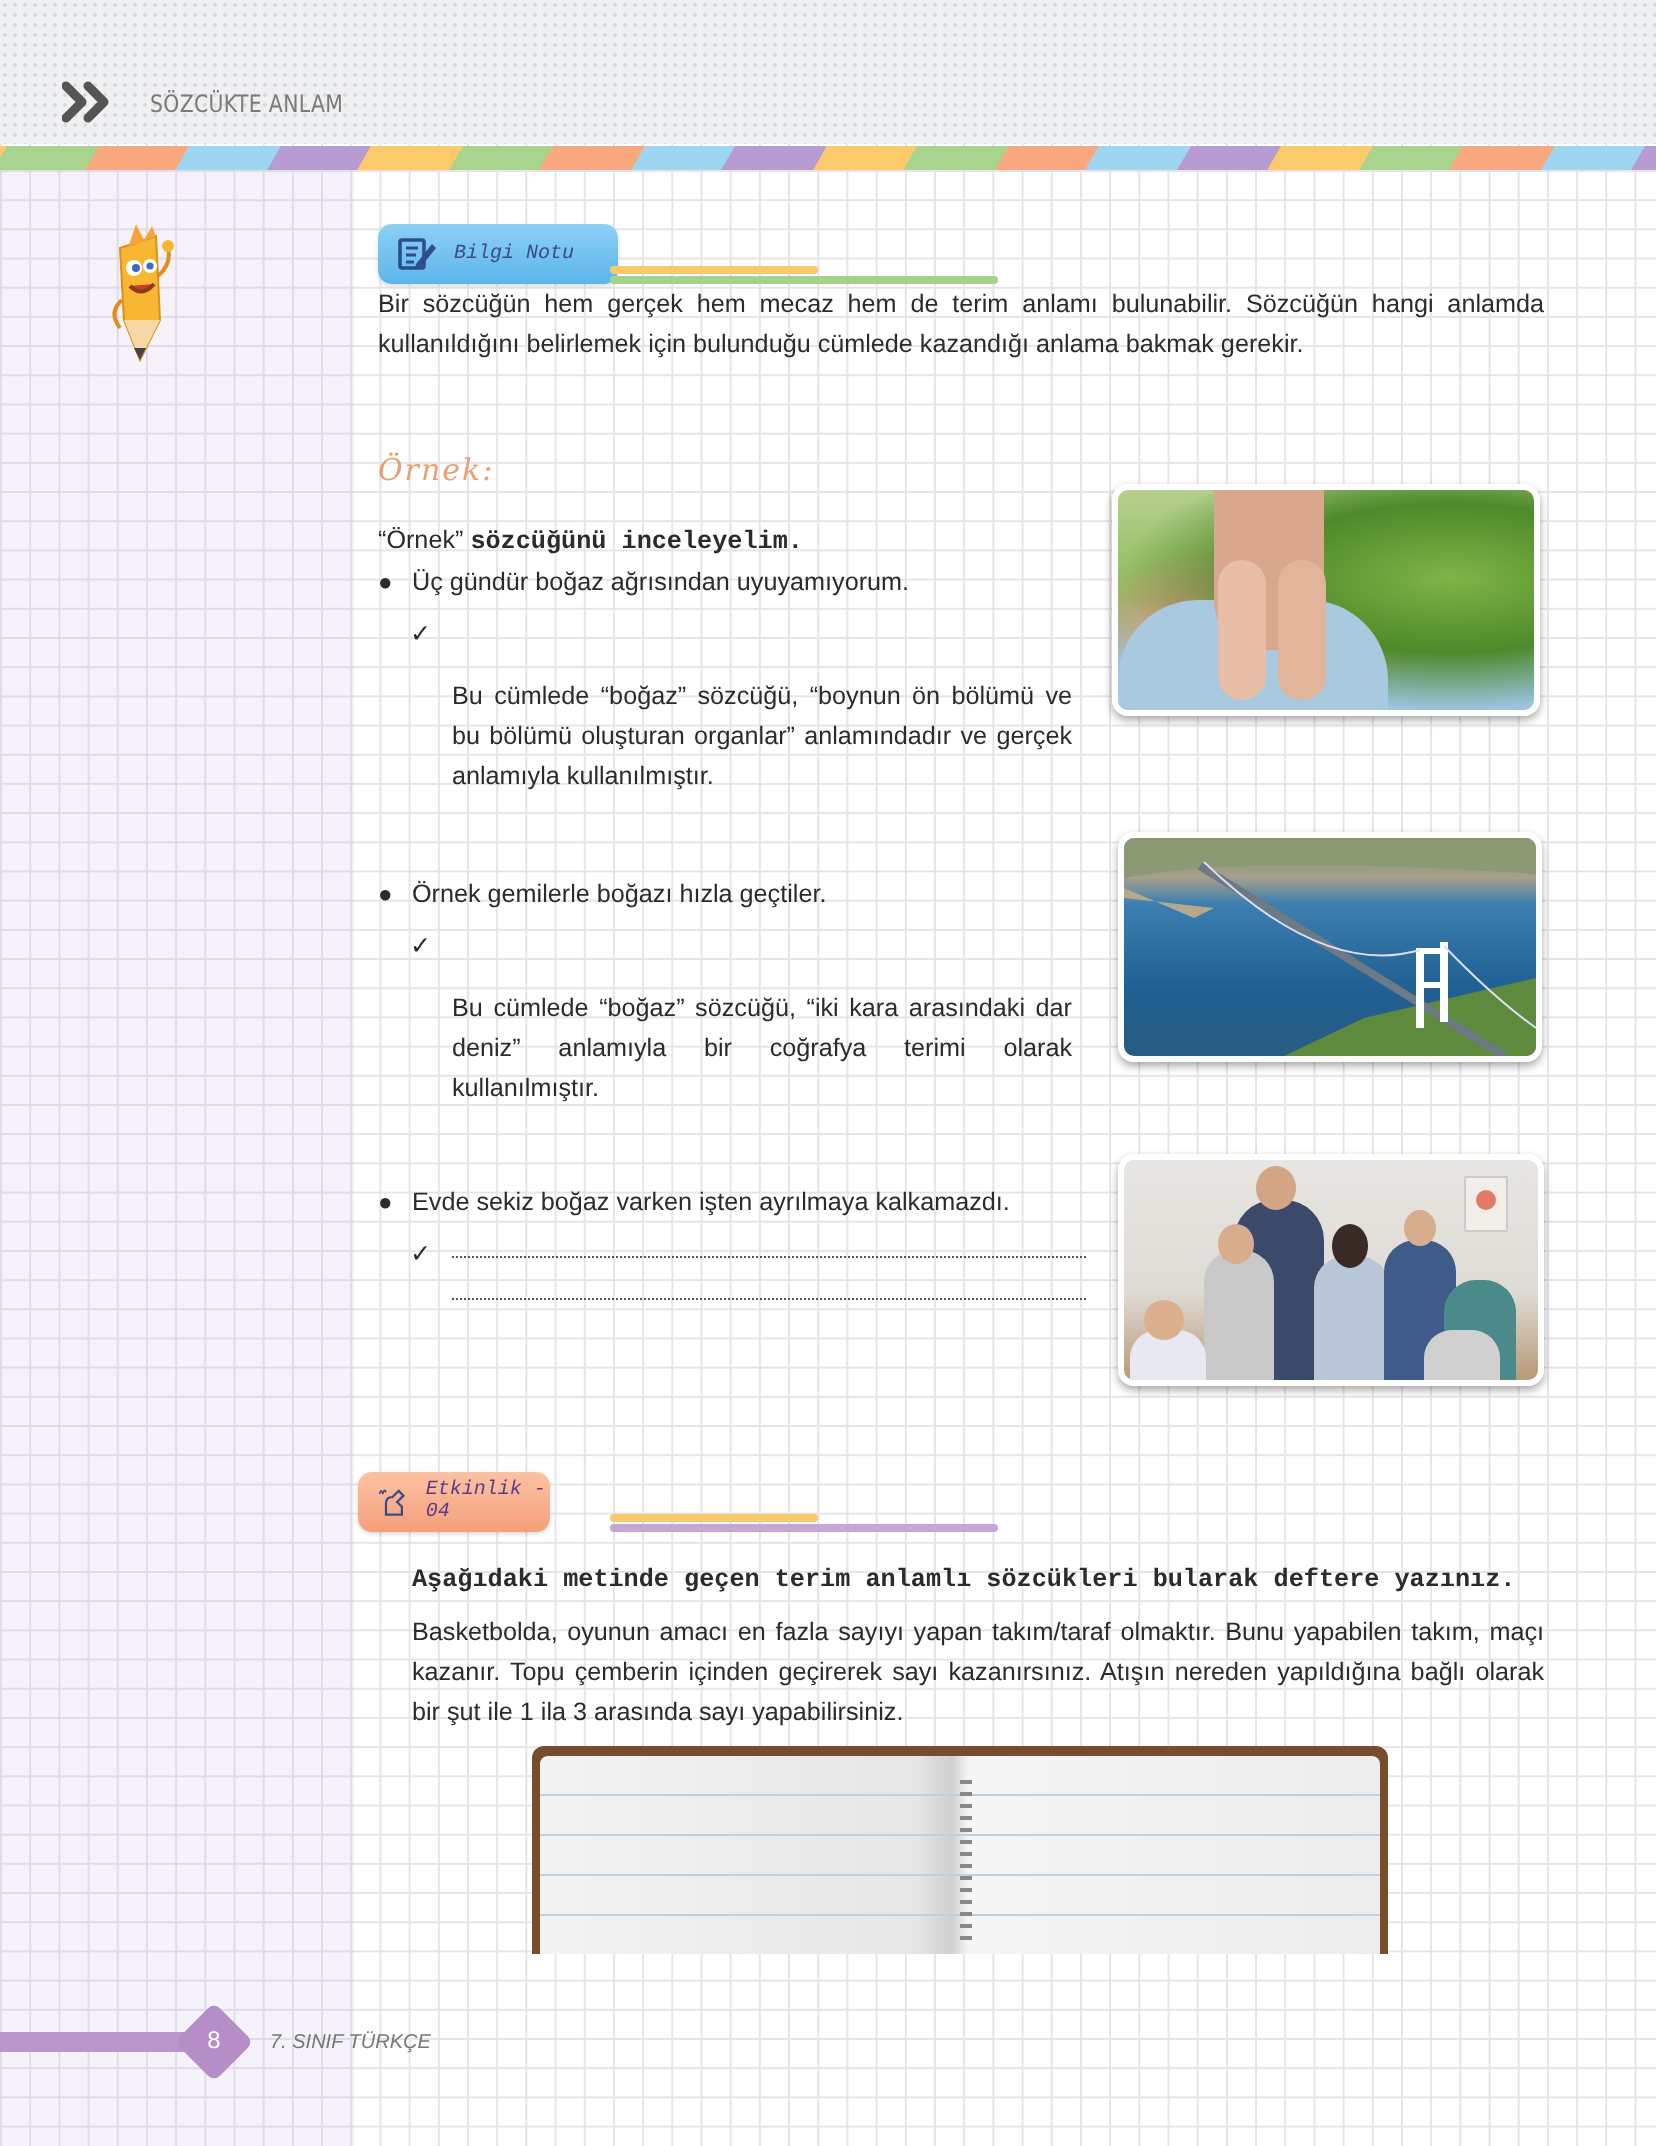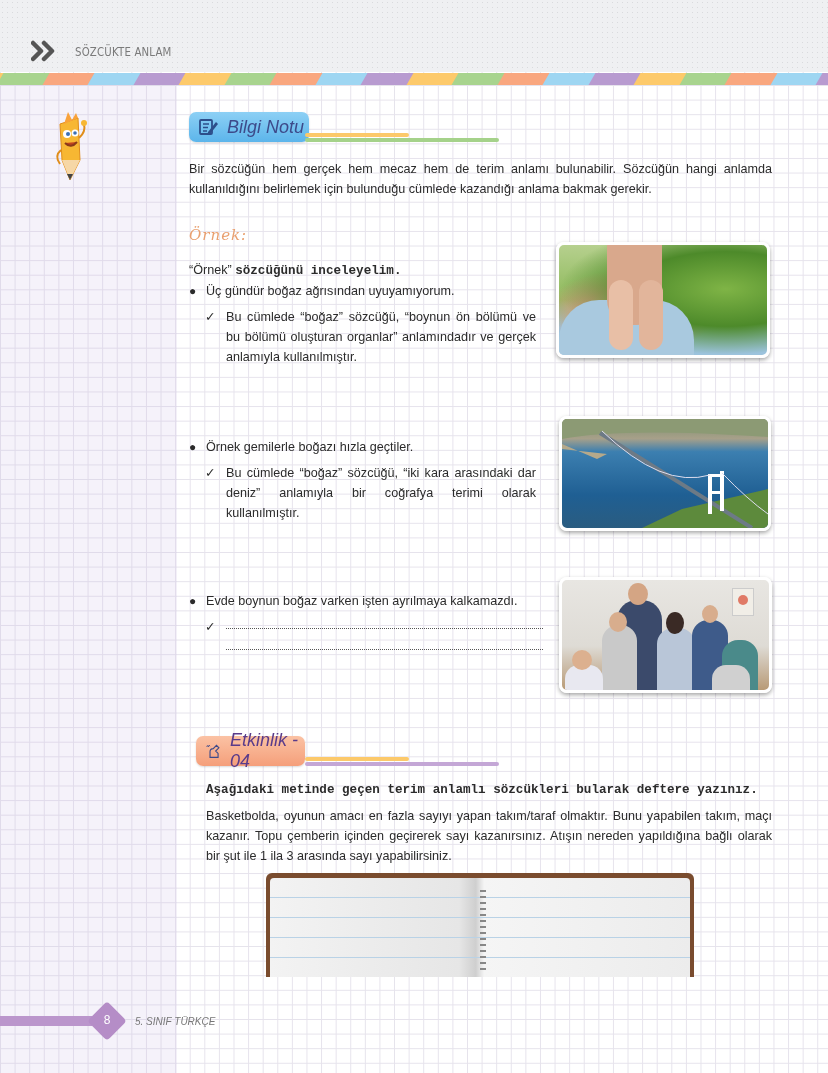--- a/index.html
+++ b/index.html
@@ -41,36 +41,36 @@
     background-color: rgba(200,185,225,0.18);
   }
   .mascot { position: absolute; left: 50px; top: 110px; width: 40px; height: 72px; }
 
   .tag {
     position: absolute; height: 30px; border-radius: 7px;
     display: flex; align-items: center; padding-left: 10px;
     box-shadow: 0 1px 2px rgba(0,0,0,0.15);
   }
   .tag .tag-label {
-    font-family: Liberation Sans, sans-serif; font-style: italic; font-size: 18px;
+    font-family: Liberation Mono, monospace; font-style: italic; font-size: 10px;
     margin-left: 8px; color: #3d4a8a;
   }
   .tag-line { position: absolute; height: 4px; border-radius: 2px; }
 
   .para { position: absolute; font-size: 12.6px; line-height: 20px; text-align: justify; }
   .bold { font-weight: bold; font-family: Liberation Mono, monospace; }
   .ornek {
     position: absolute; left: 189px; top: 226px;
     font-family: "DejaVu Serif", serif; font-style: italic; font-size: 15px; color: #e9a070; letter-spacing: 1px;
   }
   .bullet-row { position: absolute; left: 189px; font-size: 12.6px; display: flex; }
   .bullet-row .dot { width: 17px; font-size: 12px; }
   .check-block { position: absolute; left: 205px; font-size: 12.6px; line-height: 20px; display: flex; }
   .check-block .ck { width: 21px; flex: none; }
-  .check-block .txt { width: 310px; text-align: justify; }
+  .check-block .txt { width: 310px; text-align: justify; margin-top: 31px; }
   .dotted { border-bottom: 1.5px dotted #555; height: 12px; }
 
   .photo {
     position: absolute; border: 3px solid #fff; border-radius: 8px;
     box-shadow: 0 2px 4px rgba(0,0,0,0.35); overflow: hidden;
   }
   .notebook {
     position: absolute; left: 266px; top: 873px; width: 428px; height: 104px;
     background: #7a4c2e; border-radius: 6px 6px 0 0; padding: 5px 4px 0 4px;
   }
@@ -157,21 +157,21 @@
     <line x1="4" y1="6" x2="10" y2="6" stroke="#2d4e8a" stroke-width="1.5"></line>
     <line x1="4" y1="9.5" x2="9" y2="9.5" stroke="#2d4e8a" stroke-width="1.5"></line>
     <line x1="4" y1="13" x2="8" y2="13" stroke="#2d4e8a" stroke-width="1.5"></line>
     <path d="M9 14 L17 4 L19 6 L11 16 L8.5 16.5 Z" fill="#2d4e8a"></path>
   </svg>
   <span class="tag-label">Bilgi Notu</span>
 </div>
 <div class="tag-line" style="left:305px; top:133px; width:104px; background:#fcc96a;"></div>
 <div class="tag-line" style="left:305px; top:138px; width:194px; background:#a5d28a;"></div>
 
-<p class="para" style="left:189px; top:159px; width:583px;">Bir sözcüğün hem gerçek hem mecaz hem de terim anlamı bulunabilir. Sözcüğün hangi anlamda kullanıldığını belirlemek için bulunduğu cümlede kazandığı anlama bakmak gerekir.</p>
+<p class="para" style="left:189px; top:142px; width:583px;">Bir sözcüğün hem gerçek hem mecaz hem de terim anlamı bulunabilir. Sözcüğün hangi anlamda kullanıldığını belirlemek için bulunduğu cümlede kazandığı anlama bakmak gerekir.</p>
 
 <div class="ornek">Örnek:</div>
 
 <div class="para" style="left:189px; top:260px; width:360px;">
   <span>“Örnek”</span>
   <span class="bold">sözcüğünü inceleyelim.</span>
 </div>
 
 <div class="bullet-row" style="top:284px;">
   <span class="dot">●</span>
@@ -210,21 +210,21 @@
     <rect x="158" y="52" width="4" height="40" fill="#fff"></rect>
     <rect x="146" y="55" width="16" height="3" fill="#fff"></rect>
     <rect x="146" y="72" width="16" height="3" fill="#fff"></rect>
     <path d="M40 12 Q100 70 148 56" stroke="#dde" stroke-width="1" fill="none"></path>
     <path d="M160 54 Q185 80 206 95" stroke="#dde" stroke-width="1" fill="none"></path>
   </svg>
 </div>
 
 <div class="bullet-row" style="top:594px;">
   <span class="dot">●</span>
-  <span>Evde boynun boğaz varken işten ayrılmaya kalkamazdı.</span>
+  <span>Evde sekiz boğaz varken işten ayrılmaya kalkamazdı.</span>
 </div>
 <div class="check-block" style="top:617px;">
   <span class="ck">✓</span>
   <div style="width:317px;">
     <div class="dotted"></div>
     <div class="dotted" style="margin-top:9px;"></div>
   </div>
 </div>
 <div class="photo" style="left:559px; top:577px; width:213px; height:116px;
      background: linear-gradient(to bottom, #e8e6e2 0%, #dedbd5 60%, #b89a76 100%);">
@@ -238,21 +238,21 @@
   <div style="position:absolute; left:95px; top:48px; width:38px; height:62px; background:#b9c6d8; border-radius:16px 16px 0 0;"></div>
   <div style="position:absolute; left:104px; top:32px; width:18px; height:22px; background:#3a2a25; border-radius:50%;"></div>
   <div style="position:absolute; left:130px; top:40px; width:36px; height:70px; background:#3e5b8a; border-radius:16px 16px 0 0;"></div>
   <div style="position:absolute; left:140px; top:25px; width:16px; height:18px; background:#d8ad8d; border-radius:50%;"></div>
   <div style="position:absolute; left:160px; top:60px; width:36px; height:50px; background:#4a8a8a; border-radius:16px 16px 0 0;"></div>
   <div style="position:absolute; left:3px; top:85px; width:38px; height:28px; background:#e8e8f0; border-radius:14px 14px 0 0;"></div>
   <div style="position:absolute; left:10px; top:70px; width:20px; height:20px; background:#dcb08f; border-radius:50%;"></div>
   <div style="position:absolute; left:150px; top:85px; width:38px; height:28px; background:#d0d0d0; border-radius:14px 14px 0 0;"></div>
 </div>
 
-<div class="tag" style="left:196px; top:736px; width:109px; background:linear-gradient(#fbc2a4,#f59f7a);">
+<div class="tag" style="left:179px; top:736px; width:96px; background:linear-gradient(#fbc2a4,#f59f7a);">
   <svg width="20" height="20" viewBox="0 0 20 20">
     <path d="M5 18 L5 11 Q5 7 9 7 L13 3 L16 6 L12 10 L15 13 L15 18 Z" fill="none" stroke="#3d4a8a" stroke-width="1.4"></path>
     <path d="M1 5 Q2 1 3 5 Q4 1 5 4" fill="none" stroke="#3d4a8a" stroke-width="1"></path>
   </svg>
   <span class="tag-label" style="color:#5a3b8a;">Etkinlik - 04</span>
 </div>
 <div class="tag-line" style="left:305px; top:757px; width:104px; background:#fcc96a;"></div>
 <div class="tag-line" style="left:305px; top:762px; width:194px; background:#c4a7d6;"></div>
 
 <p class="para bold" style="left:206px; top:780px; width:612px;">Aşağıdaki metinde geçen terim anlamlı sözcükleri bularak deftere yazınız.</p>
@@ -260,13 +260,13 @@
 
 <div class="notebook">
   <div class="pages">
     <div class="spiral"></div>
   </div>
 </div>
 
 <div class="footer-bar"></div>
 <div class="page-diamond"></div>
 <div class="page-number">8</div>
-<div class="footer-label">5. SINIF TÜRKÇE</div>
+<div class="footer-label">7. SINIF TÜRKÇE</div>
 
 </body></html>

